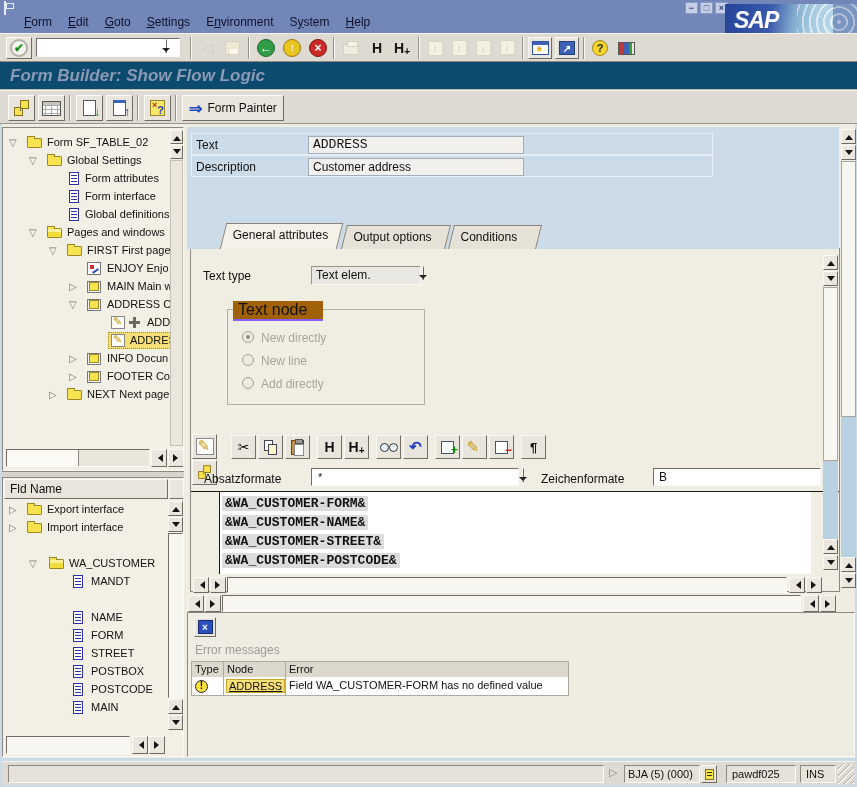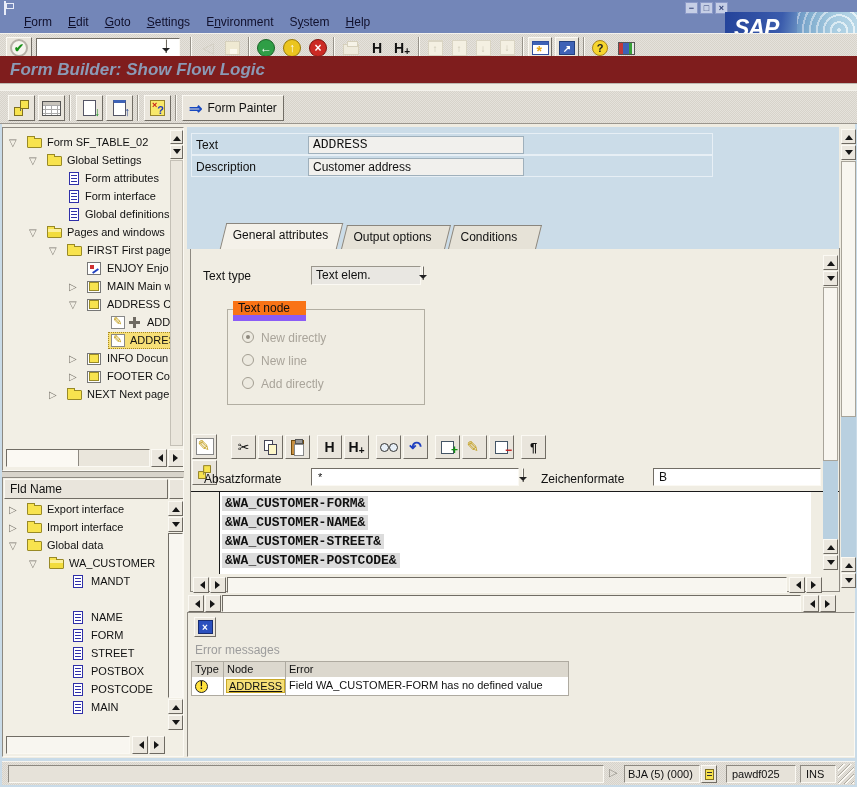--- a/index.html
+++ b/index.html
@@ -121,21 +121,21 @@
     <span class="menuitem"><span></span><u>S</u><span>ettings</span></span>
     <span class="menuitem"><span>E</span><u>n</u><span>vironment</span></span>
     <span class="menuitem"><span>S</span><u>y</u><span>stem</span></span>
     <span class="menuitem"><span></span><u>H</u><span>elp</span></span>
   </div>
   <div class="A" style="left:683px;top:2px;display:flex">
     <span class="wbtn">−</span>
     <span class="wbtn">□</span>
     <span class="wbtn">×</span>
   </div>
-  <div class="A" style="left:725px;top:12px;width:132px;height:33px;background:linear-gradient(100deg,#24439A 0%,#3A5BAC 42%,#7FA8CC 62%,#BBD8E8 80%,#D8ECF4 100%)">
+  <div class="A" style="left:725px;top:4px;width:108px;height:33px;background:linear-gradient(100deg,#24439A 0%,#3A5BAC 42%,#7FA8CC 62%,#BBD8E8 80%,#D8ECF4 100%)">
     <span class="A" style="left:9px;top:3px;color:#fff;font-size:23px;font-weight:bold;font-style:italic;letter-spacing:-1px">SAP</span>
     <span class="A" style="left:72px;top:0;width:60px;height:33px;background:repeating-radial-gradient(circle at 70% 55%,rgba(255,255,255,.45) 0 2px,rgba(130,180,210,.35) 2px 7px)"></span>
   </div>
 </div>
 
 <div class="A dither" style="left:0;top:33px;width:857px;height:29px;border-top:1px solid #F4F2EC;border-bottom:1px solid #8D8981">
   <div class="A tb" style="left:6px;top:3px;width:26px;height:22px">
       <span class="ient">✔</span>
     </div>
   <div class="A fin" style="left:36px;top:4px;width:144px;height:19px;font-size:11px;line-height:17px;padding-left:3px"></div>
@@ -188,21 +188,21 @@
     </div>
   <span class="A vsep" style="left:583px;top:3px;height:22px"></span>
   <div class="A flaticon" style="left:589px;top:3px;width:22px;height:22px">
       <span class="ihelp">?</span>
     </div>
   <div class="A flaticon" style="left:614px;top:3px;width:24px;height:22px">
       <span class="icust"></span>
     </div>
 </div>
 
-<div class="A" style="left:0;top:56px;width:857px;height:28px;background:#7f1d1d;border-bottom:1px solid #BDB9AF">
+<div class="A" style="left:0;top:62px;width:857px;height:28px;background:#0c4a6e;border-bottom:1px solid #BDB9AF">
   <span class="A" style="left:10px;top:4px;font-size:17px;font-weight:bold;font-style:italic;color:#8B9AB5">Form Builder: Show Flow Logic</span>
 </div>
 
 <div class="A dither" style="left:0;top:90px;width:857px;height:34px;border-top:1px solid #F4F2EC;border-bottom:1px solid #9A968E">
   <div class="A tb" style="left:8px;top:4px;width:27px;height:26px">
       <span class="iflow">
         <span class="ln"></span>
       </span>
     </div>
   <div class="A tb" style="left:38px;top:4px;width:27px;height:26px">
@@ -336,25 +336,20 @@
   <div class="trow" style="top:23px">
     <span class="xp xc" style="left:6px"></span>
       <span class="if" style="left:24px"></span>
       <span class="tlab" style="left:44px">Export interface</span>
   </div>
   <div class="trow" style="top:41px">
     <span class="xp xc" style="left:6px"></span>
       <span class="if" style="left:24px"></span>
       <span class="tlab" style="left:44px">Import interface</span>
   </div>
-  <div class="trow" style="top:59px">
-    <span class="xp xo" style="left:6px"></span>
-      <span class="if" style="left:24px"></span>
-      <span class="tlab" style="left:44px">Global data</span>
-  </div>
   <div class="trow" style="top:77px">
     <span class="xp xo" style="left:26px"></span>
       <span class="if ifo" style="left:46px"></span>
       <span class="tlab" style="left:66px">WA_CUSTOMER</span>
   </div>
   <div class="trow" style="top:95px">
       <span class="idoc" style="left:70px"></span>
       <span class="tlab" style="left:88px">MANDT</span>
     </div>
   <div class="trow" style="top:131px">
@@ -423,21 +418,21 @@
       <span>Conditions</span>
     </div>
 </div>
 
 <div class="A" style="left:190px;top:248px;width:650px;height:344px;background:#F0EDE3;border:1px solid #8D8981;z-index:1">
   <span class="A" style="left:12px;top:20px;font-size:12px">Text type</span>
   <div class="A" style="left:120px;top:17px;width:110px;height:19px;background:#E9E7E2;border:1px solid;border-color:#9A968C #FBF9F3 #FBF9F3 #9A968C;font-size:12px;line-height:17px;padding-left:4px">Text elem.</div>
   <span class="A ddb" style="left:231px;top:18px;width:15px;height:17px"></span>
   
   <div class="A" style="left:36px;top:60px;width:198px;height:96px;border:1px solid #B2AEA2">
-    <span class="A" style="left:5px;top:-9px;background:#f97316;padding:0 16px 0 5px;font-size:12px;border-bottom:6px solid #8b5cf6">Text node</span>
+    <span class="A" style="left:5px;top:-9px;background:#a16207;padding:0 16px 0 5px;font-size:16px;border-bottom:2px solid #8b5cf6">Text node</span>
     <span class="radio sel" style="left:14px;top:21px"></span>
     <span class="glabel" style="left:33px;top:21px">New directly</span>
     <span class="radio" style="left:14px;top:44px"></span>
     <span class="glabel" style="left:33px;top:44px">New line</span>
     <span class="radio" style="left:14px;top:67px"></span>
     <span class="glabel" style="left:33px;top:67px">Add directly</span>
   </div>
   
   <div class="A tb" style="left:1px;top:185px;width:25px;height:25px">
       <span class="ipenL"></span>

